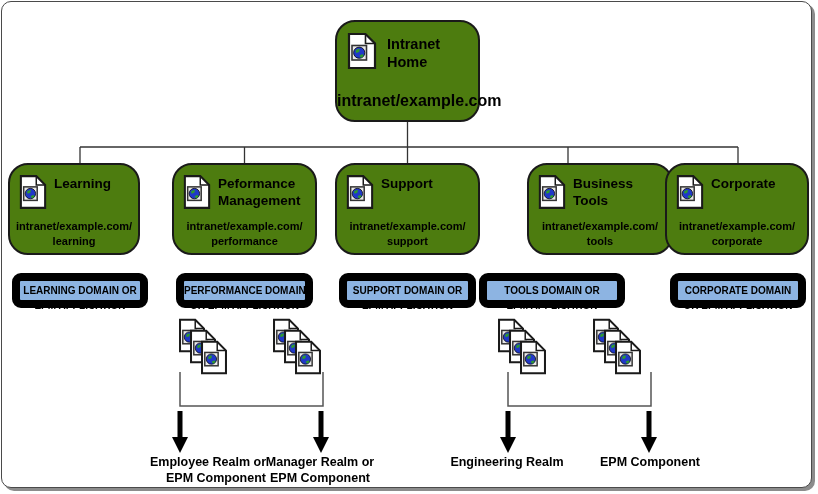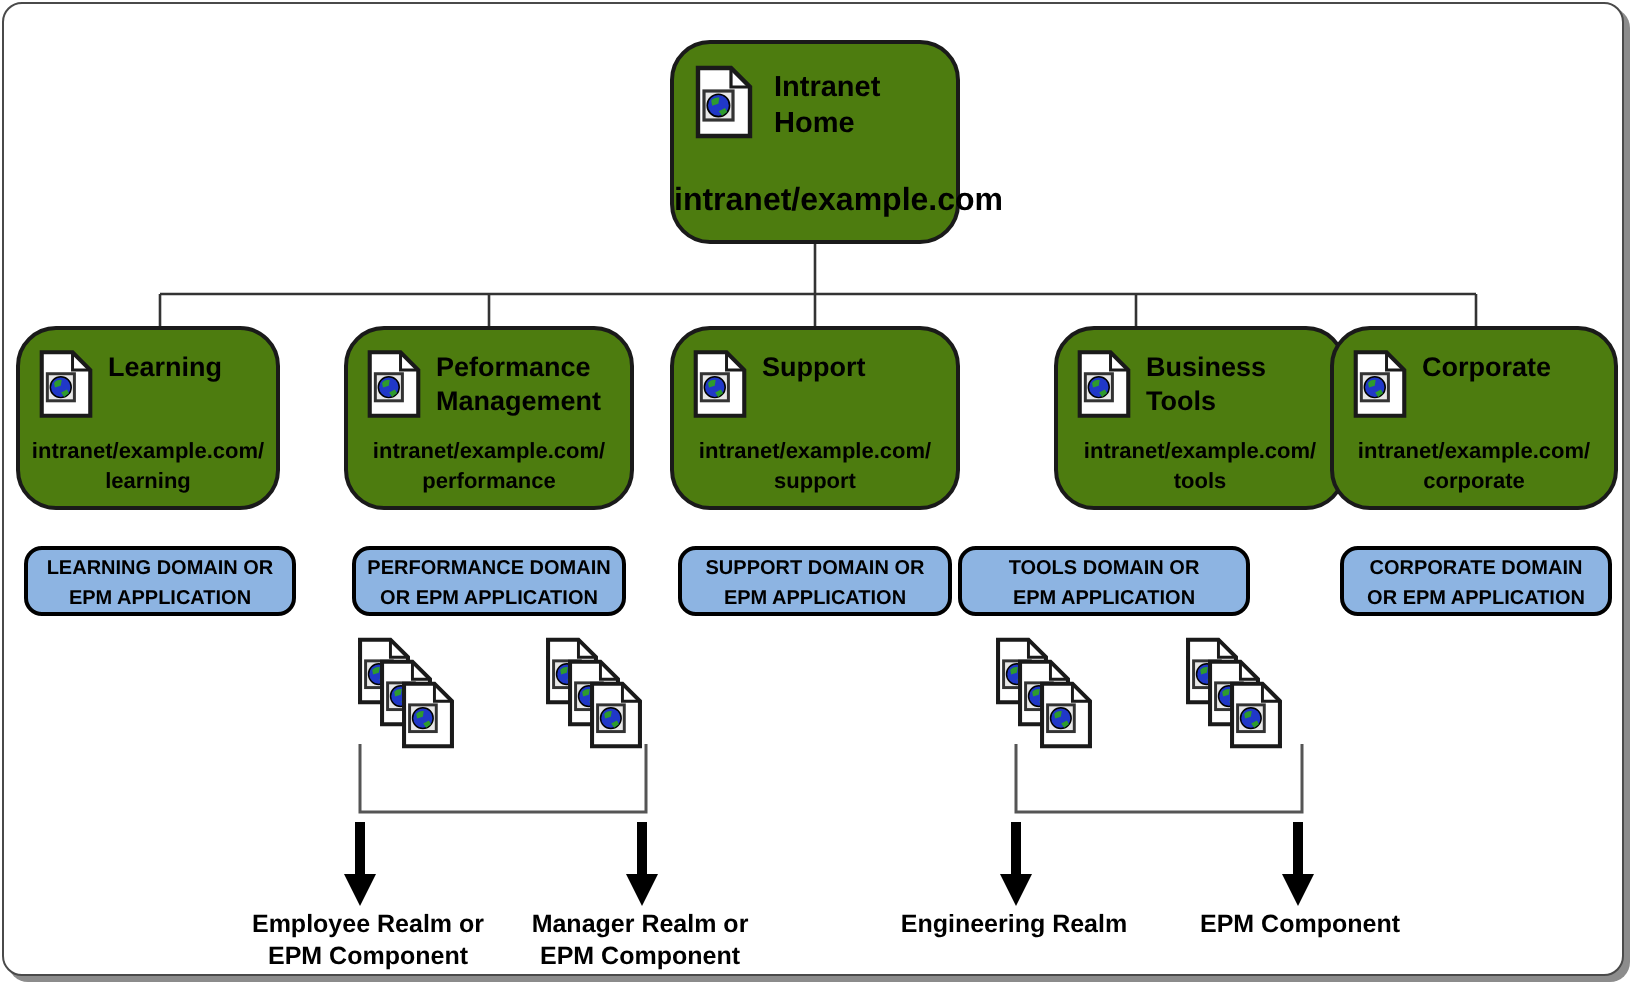--- a/index.html
+++ b/index.html
@@ -32,41 +32,41 @@
     line-height:1.25;white-space:nowrap;
   }
   .node-root .node-title{left:50px;top:13px;font-size:14.5px;}
   .node-url{
     position:absolute;left:0;right:0;bottom:5px;text-align:center;
     font-weight:bold;font-size:11px;line-height:1.3;
   }
   .node-url div{white-space:nowrap;}
   .node-root .node-url{bottom:8px;font-size:16px;}
   .badge{
-    position:absolute;top:273px;height:35px;border:2px solid #000000;border-radius:9px;
+    position:absolute;top:273px;height:35px;border:8px solid #000000;border-radius:9px;
     background:#8DB4E2;box-sizing:border-box;text-align:center;
     font-weight:bold;font-size:10px;line-height:1.45;padding-top:3px;
   }
   .badge div{white-space:nowrap;}
   .badge0{left:12px;width:136px;}
   .badge1{left:176px;width:137px;text-align:center;}
   .badge2{left:339px;width:137px;}
   .badge3{left:479px;width:146px;}
   .badge4{left:670px;width:136px;}
   .stack{position:absolute;width:50px;height:57px;}
   .stack1{left:178px;top:318px;}
   .stack2{left:272px;top:318px;}
   .stack3{left:497px;top:318px;}
   .stack4{left:592px;top:318px;}
   .arrow-label{
     position:absolute;top:454px;width:140px;text-align:center;
     font-weight:bold;font-size:12.5px;line-height:1.3;
   }
   .arrow-label div{white-space:nowrap;}
-  .lab0{left:114px;}
+  .lab0{left:126px;text-align:right;}
   .lab1{left:250px;}
   .lab2{left:437px;}
   .lab3{left:580px;}
 </style>
 </head>
 <body>
 
 <div class="canvas">
   <div class="frame"></div>
 

